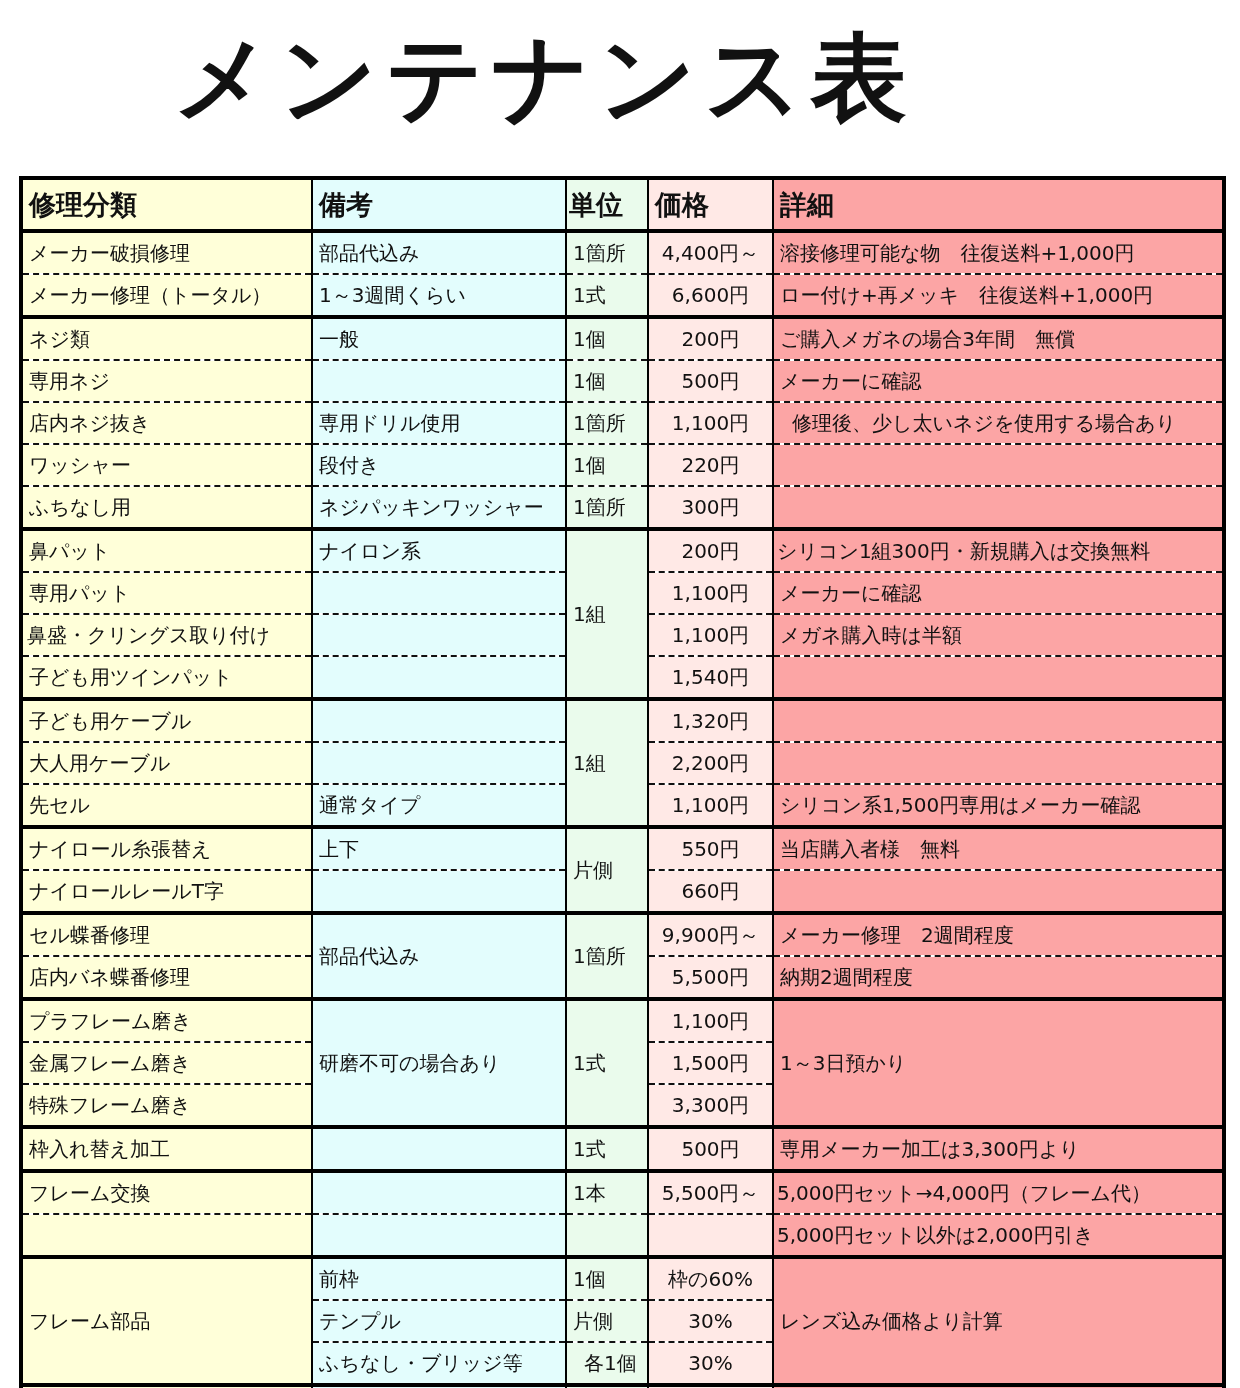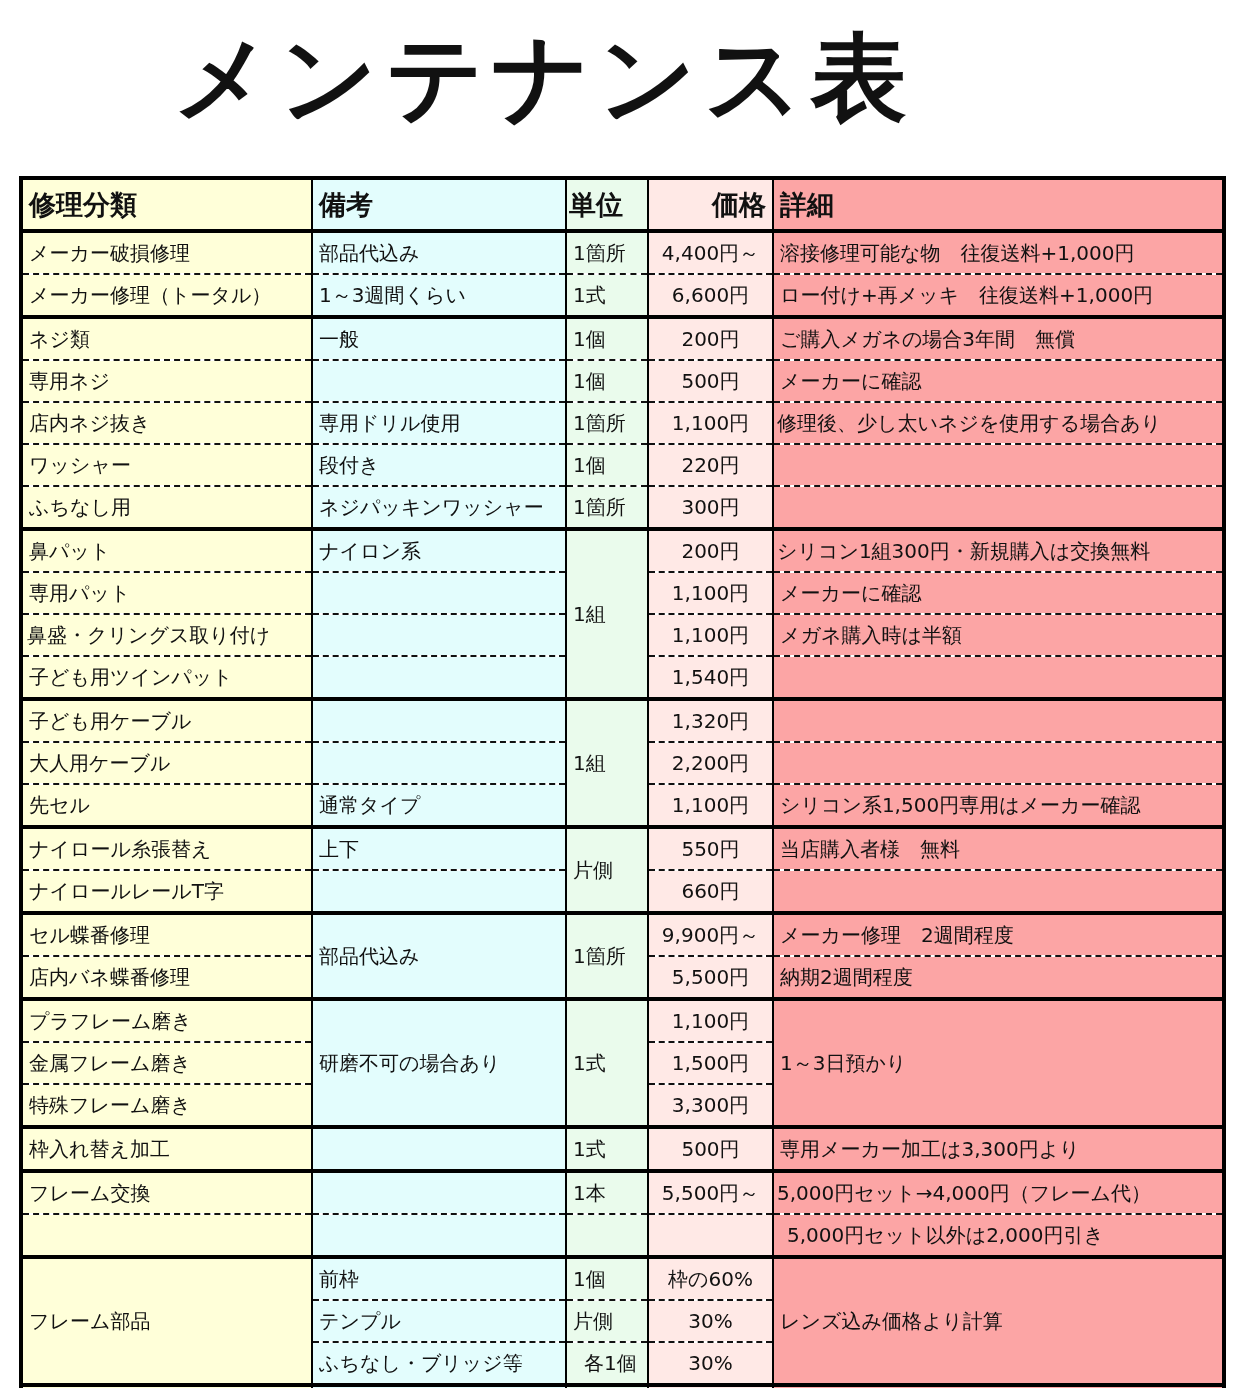--- a/index.html
+++ b/index.html
@@ -31,21 +31,21 @@
       <col style="width:254px">
       <col style="width:82px">
       <col style="width:125px">
       <col style="width:451px">
   </colgroup>
   <thead>
     <tr>
       <th class="c1">修理分類</th>
       <th class="c2">備考</th>
       <th class="c3" style="padding:0 2px">単位</th>
-      <th class="c4" style="text-align:right">価格</th>
+      <th class="c4" style="text-align:left">価格</th>
       <th class="c5">詳細</th>
     </tr>
   </thead>
   <tbody>
 
     <tr class="dash">
       <td class="c1">メーカー破損修理</td>
       <td class="c2">部品代込み</td>
       <td class="c3">1箇所</td>
       <td class="c4">4,400円～</td>
@@ -71,21 +71,21 @@
       <td class="c2"></td>
       <td class="c3">1個</td>
       <td class="c4">500円</td>
       <td class="c5">メーカーに確認</td>
     </tr>
     <tr class="dash">
       <td class="c1">店内ネジ抜き</td>
       <td class="c2">専用ドリル使用</td>
       <td class="c3">1箇所</td>
       <td class="c4">1,100円</td>
-      <td class="c5" style="padding-left:3px">修理後、少し太いネジを使用する場合あり</td>
+      <td class="c5" style="padding-left:18px">修理後、少し太いネジを使用する場合あり</td>
     </tr>
     <tr class="dash">
       <td class="c1">ワッシャー</td>
       <td class="c2">段付き</td>
       <td class="c3">1個</td>
       <td class="c4">220円</td>
       <td class="c5"></td>
     </tr>
     <tr>
       <td class="c1">ふちなし用</td>
@@ -197,21 +197,21 @@
       <td class="c2"></td>
       <td class="c3">1本</td>
       <td class="c4">5,500円～</td>
       <td class="c5" style="padding-left:3px">5,000円セット→4,000円（フレーム代）</td>
     </tr>
     <tr>
       <td class="c1"></td>
       <td class="c2"></td>
       <td class="c3"></td>
       <td class="c4"></td>
-      <td class="c5" style="padding-left:13px">5,000円セット以外は2,000円引き</td>
+      <td class="c5" style="padding-left:3px">5,000円セット以外は2,000円引き</td>
     </tr>
 
     <tr class="grp">
       <td class="c1 vt" rowspan="3">フレーム部品</td>
       <td class="c2 dd">前枠</td>
       <td class="c3 dd">1個</td>
       <td class="c4 dd">枠の60%</td>
       <td class="c5 vt" rowspan="3">レンズ込み価格より計算</td>
     </tr>
     <tr>

